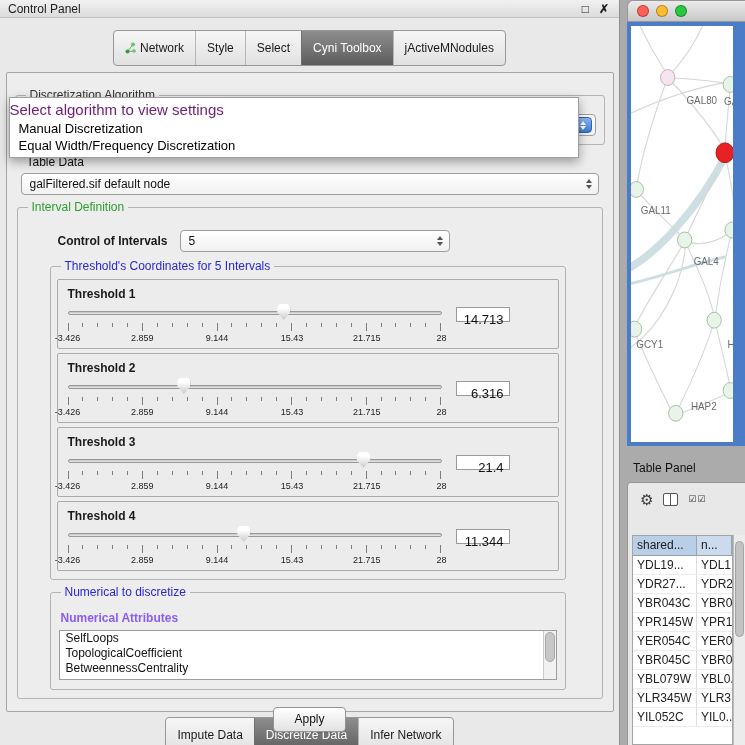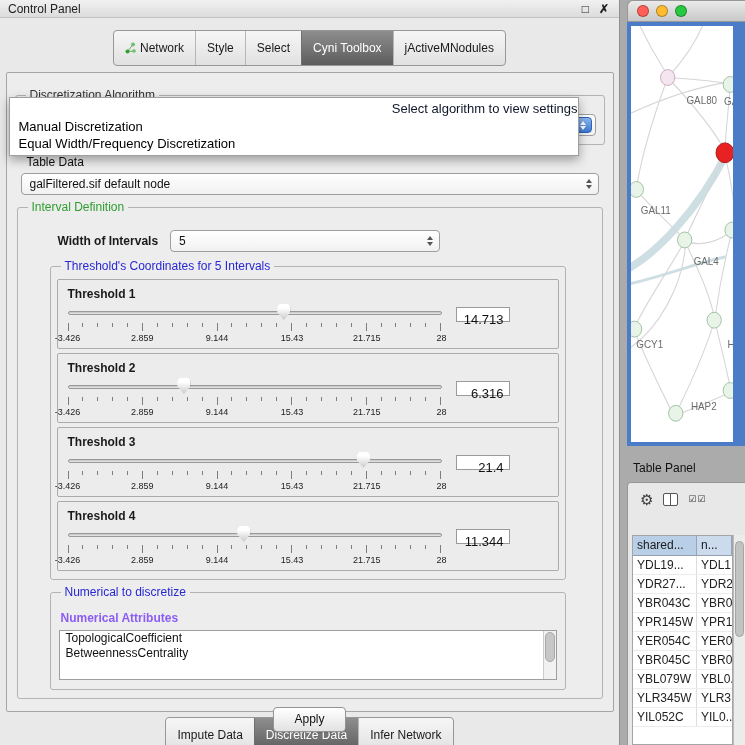--- a/index.html
+++ b/index.html
@@ -72,21 +72,21 @@
     display:flex; flex-direction:column; align-items:center; justify-content:center;
   }
   .combo-blue .arr-up { border-bottom-color:#fff; margin-bottom:1px; }
   .combo-blue .arr-down { border-top-color:#fff; }
 
   .popup {
     position:absolute; left:2px; top:24px; width:570px; z-index:20;
     background:#fff; border:1px solid #9f9f9f; box-shadow:0 4px 10px rgba(0,0,0,.35);
     padding:2px 0 3px;
   }
-  .popup-prompt { text-align:right; color:#0f172a; font-size:13px; padding:1px 0 2px; }
+  .popup-prompt { text-align:left; color:#701a75; font-size:15px; padding:1px 0 2px; }
   .popup-item { font-size:13px; padding:1px 9px; color:#000; cursor:default; }
   .popup-item.bold { font-weight:normal; }
 
   .table-data-label { margin:10px 0 0 12px; font-size:12px; color:#111; }
   .table-data-combo { margin:4px 6px 0 6px; }
 
   .interval-group { margin:12px 2px 0 2px; padding:0 6px 8px 6px; }
   .count-row { margin:22px 0 0 34px; display:flex; align-items:center; gap:12px; }
   .count-label { font-weight:bold; font-size:12px; }
   .count-combo { width:270px; }
@@ -245,21 +245,21 @@
       <span class="combo-arrows">
         <span class="arr-up"></span>
           <span class="arr-down"></span>
       </span>
     </div>
 
     <div class="groupbox interval-group">
       <span class="group-title t-green">Interval Definition</span>
 
       <div class="count-row">
-        <span class="count-label">Width of Intervals</span>
+        <span class="count-label">Control of Intervals</span>
         <div class="combobox count-combo">
           <span>5</span>
           <span class="combo-arrows">
             <span class="arr-up"></span>
               <span class="arr-down"></span>
           </span>
         </div>
       </div>
 
       <div class="groupbox thresh-group">
@@ -450,20 +450,21 @@
               </div>
             </div>
           </div>
       </div>
 
       <div class="groupbox attr-group">
         <span class="group-title t-blue">Numerical to discretize</span>
         <div class="attr-label">Numerical Attributes</div>
         <div class="attr-listbox">
           <div id="attrList">
+              <div class="attr-item">SelfLoops</div>
               <div class="attr-item">TopologicalCoefficient</div>
               <div class="attr-item">BetweennessCentrality</div>
             </div>
           <div class="attr-scrollbar">
             <div class="attr-thumb"></div>
           </div>
         </div>
       </div>
     </div>
 

